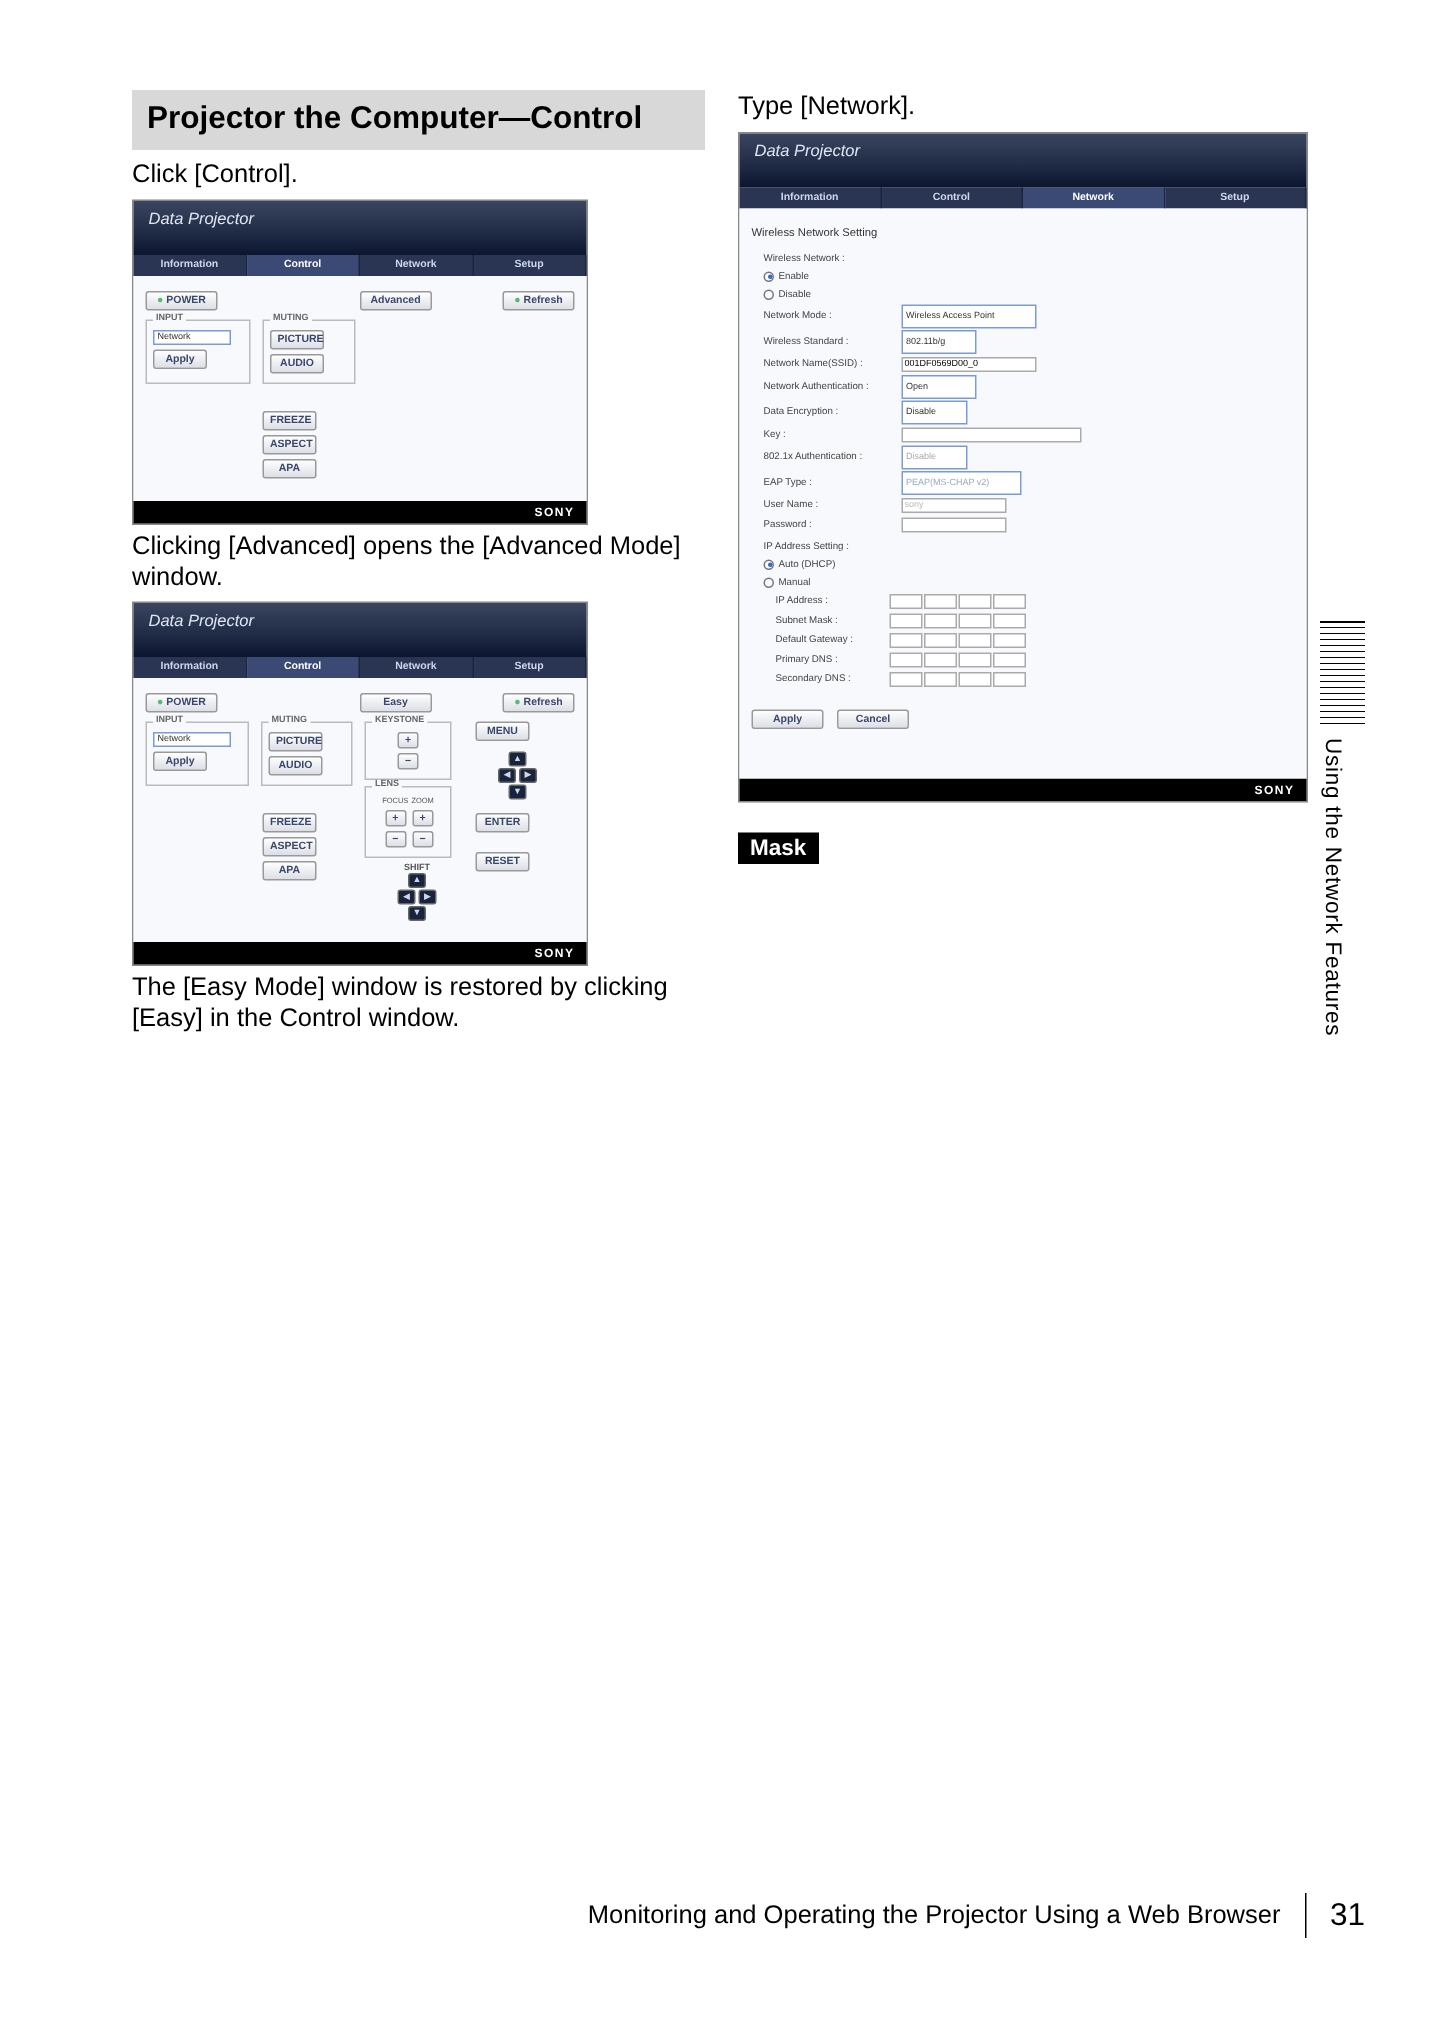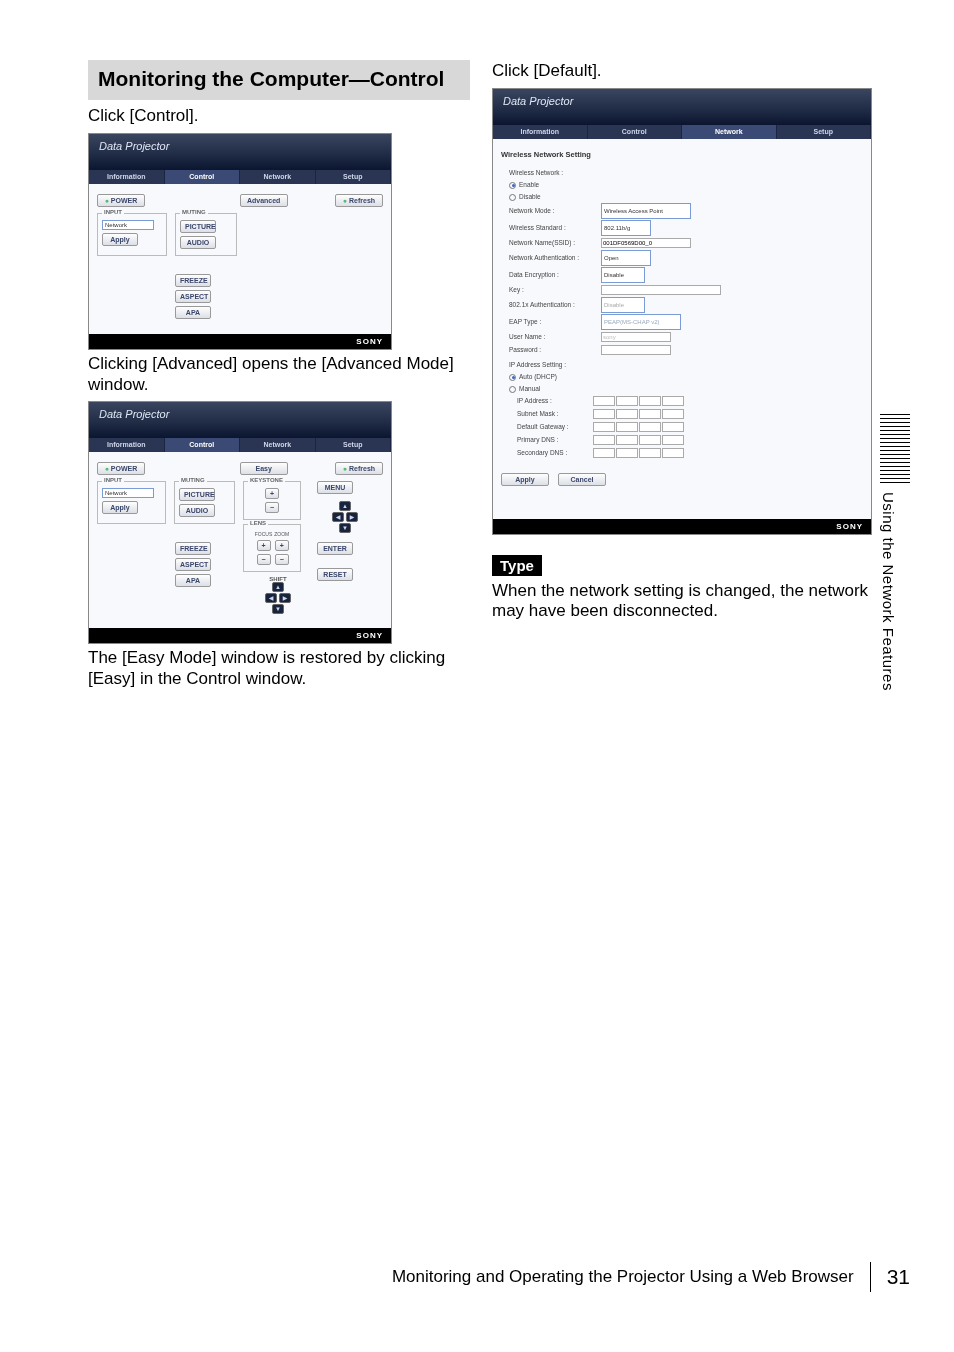--- a/index.html
+++ b/index.html
@@ -165,21 +165,21 @@
   .footer-divider {
     width:1px; height:30px; background:#000;
   }
   .page-num { font-size:21px; }
   .network-form {
     font-size: 6.5px;
     color:#444;
     line-height: 12px;
   }
   .network-form .sect-title {
-    font-weight:bold;
+    font-weight:normal;
     font-size:7.5px;
     color:#333;
     margin-bottom:6px;
   }
   .network-form .indent { margin-left:8px; }
   .network-form .row { display:flex; align-items:center; margin-bottom:1px;}
   .network-form .lbl { width:92px; }
   .network-form input[type=text]{
     border:1px solid #aaa; height:10px; font-size:6px; width:40px; padding:0 1px;
   }
@@ -188,21 +188,21 @@
   .radio-dot.checked::after{content:"";position:absolute;left:1.5px;top:1.5px;width:3px;height:3px;border-radius:50%;background:#3a66c9;}
   .keystone-block, .lens-block, .shift-block { text-align:center; }
   .dark-arrow { display:inline-block; width:12px; height:10px; background:#18233d; border:1px solid #666; border-radius:2px; color:#cfd6ea; font-size:6px; line-height:9px;}
 </style>
 </head>
 <body>
 
 <div class="page-content">
 
   <div class="col">
-    <div class="section-header">Monitoring the Computer—Control</div>
+    <div class="section-header">Projector the Computer—Control</div>
     <div class="body-text">
       <p>Click [Control].</p>
     </div>
 
     <div class="fig">
       <div class="fig-shell">
         <div class="fig-top">Data Projector</div>
         <div class="fig-tabs">
           <div class="fig-tab">Information</div>
           <div class="fig-tab active">Control</div>
@@ -336,21 +336,21 @@
       </div>
     </div>
 
     <div class="body-text">
       <p>The [Easy Mode] window is restored by clicking [Easy] in the Control window.</p>
     </div>
   </div>
 
   <div class="col">
     <div class="body-text">
-        <p>Click [Default].</p>
+        <p>Type [Network].</p>
       </div>
 
     <div class="fig" style="width:380px;">
       <div class="fig-shell">
         <div class="fig-top">Data Projector</div>
         <div class="fig-tabs">
           <div class="fig-tab">Information</div>
           <div class="fig-tab">Control</div>
           <div class="fig-tab active">Network</div>
           <div class="fig-tab">Setup</div>
@@ -448,24 +448,21 @@
           <div style="margin-top:14px;">
             <span class="btn wide">Apply</span>
             &nbsp;&nbsp;&nbsp;
             <span class="btn wide">Cancel</span>
           </div>
         </div>
         <div class="fig-footer">SONY</div>
       </div>
     </div>
 
-    <div class="note-box">Type</div>
-    <div class="body-text">
-        <p>When the network setting is changed, the network may have been disconnected.</p>
-      </div>
+    <div class="note-box">Mask</div>
   </div>
 </div>
 
 <div class="side-tab">
   <div class="stripes"></div>
   <div class="vtext">Using the Network Features</div>
 </div>
 
 <div class="footer-line">
   <span class="footer-text">Monitoring and Operating the Projector Using a Web Browser</span>

